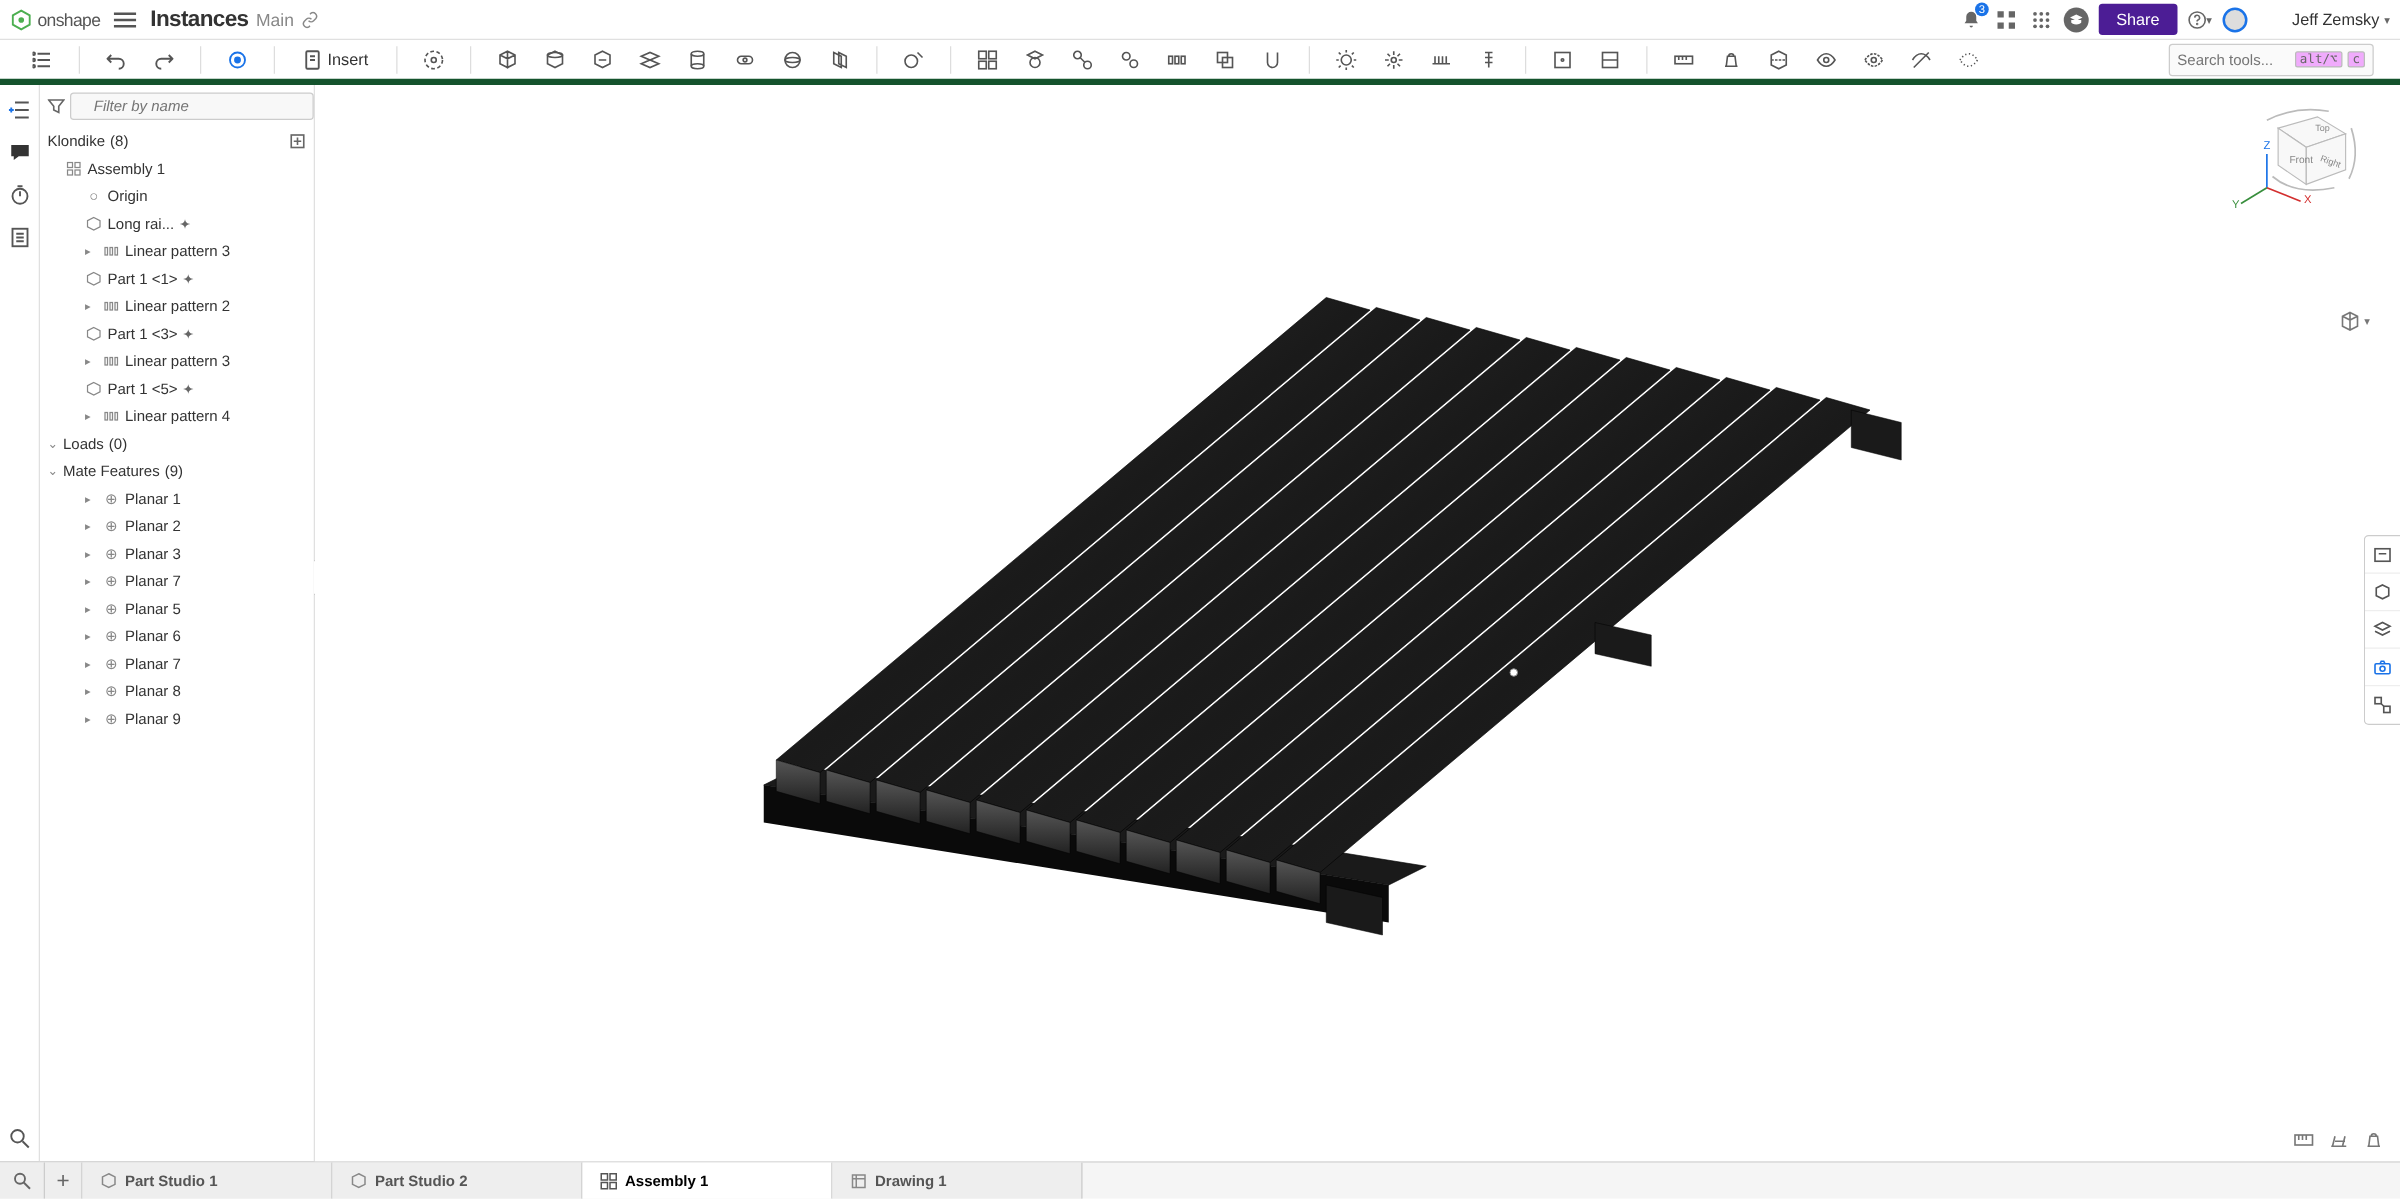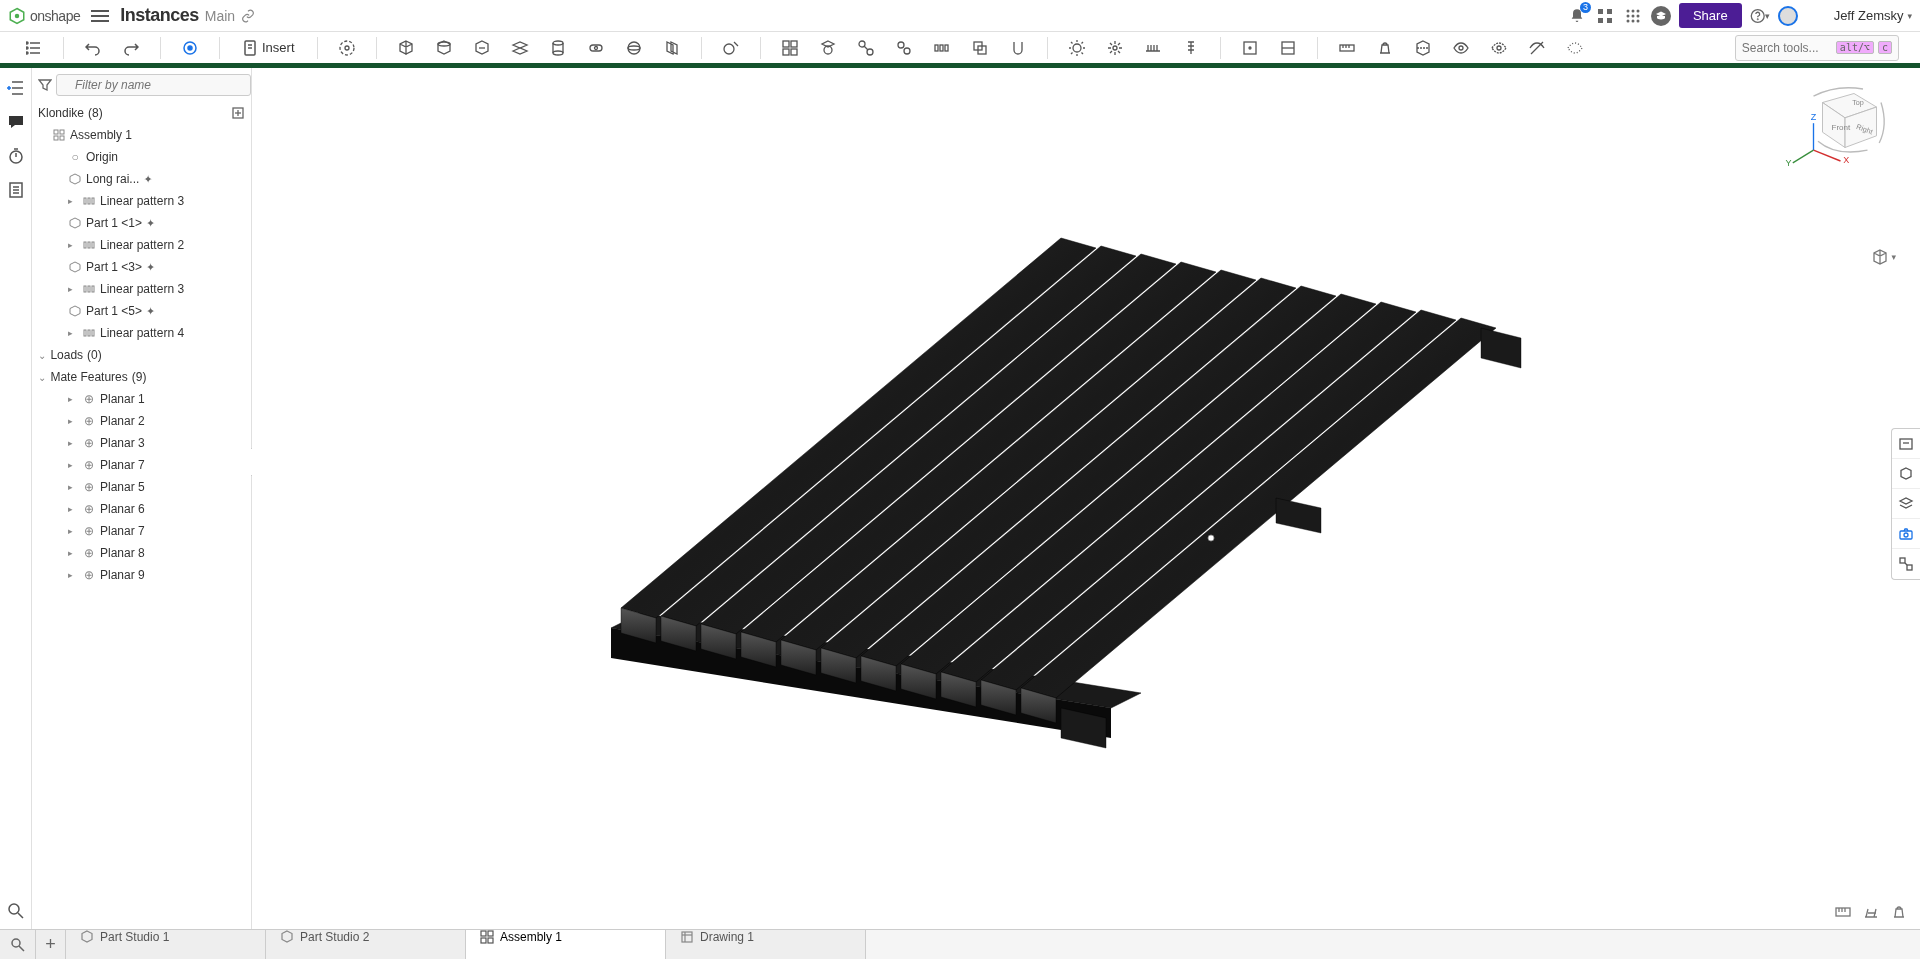--- a/index.html
+++ b/index.html
@@ -66,21 +66,21 @@
   
   
   .right-rail { position: absolute; top: 360px; right: 0; display: flex; flex-direction: column; gap: 0; border: 1px solid #ccc; border-right: none; border-radius: 4px 0 0 4px; background: #fff; }
   .right-rail-btn { width: 28px; height: 30px; display: flex; align-items: center; justify-content: center; cursor: pointer; color: #555; border-bottom: 1px solid #eee; }
   .right-rail-btn:last-child { border-bottom: none; }
   
   
   .bottom-tabs { height: 30px; border-top: 1px solid #ccc; display: flex; align-items: stretch; background: #f5f5f5; }
   .tab-add { width: 30px; display: flex; align-items: center; justify-content: center; cursor: pointer; border-right: 1px solid #ccc; background: #eee; color: #666; font-size: 18px; }
   .tab-search { width: 36px; display: flex; align-items: center; justify-content: center; cursor: pointer; border-right: 1px solid #ccc; background: #eee; color: #666; }
-  .tab { display: flex; align-items: flex-start; gap: 6px; padding: 0 14px; min-width: 200px; border-right: 1px solid #ccc; cursor: pointer; background: #eee; font-size: 12px; color: #555; }
+  .tab { display: flex; align-items: center; gap: 6px; padding: 0 14px; min-width: 200px; border-right: 1px solid #ccc; cursor: pointer; background: #eee; font-size: 12px; color: #555; font-weight: bold; }
   .tab.active { background: #fff; color: #000; }
   .tab-icon { width: 14px; height: 14px; display: flex; align-items: center; justify-content: center; }
   
   svg { display: block; }
 </style>
 </head>
 <body>
 
 <div class="header">
   <div class="logo">

